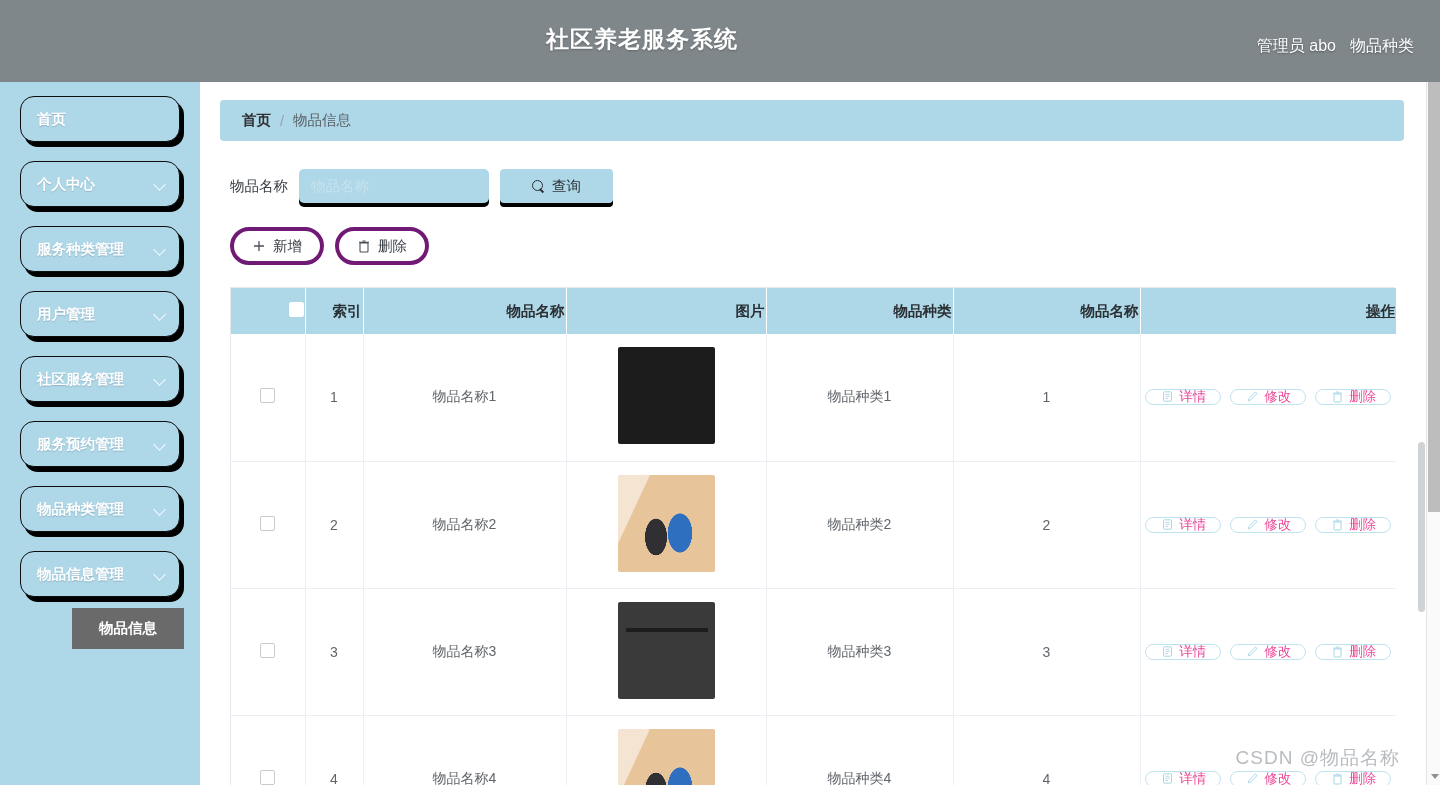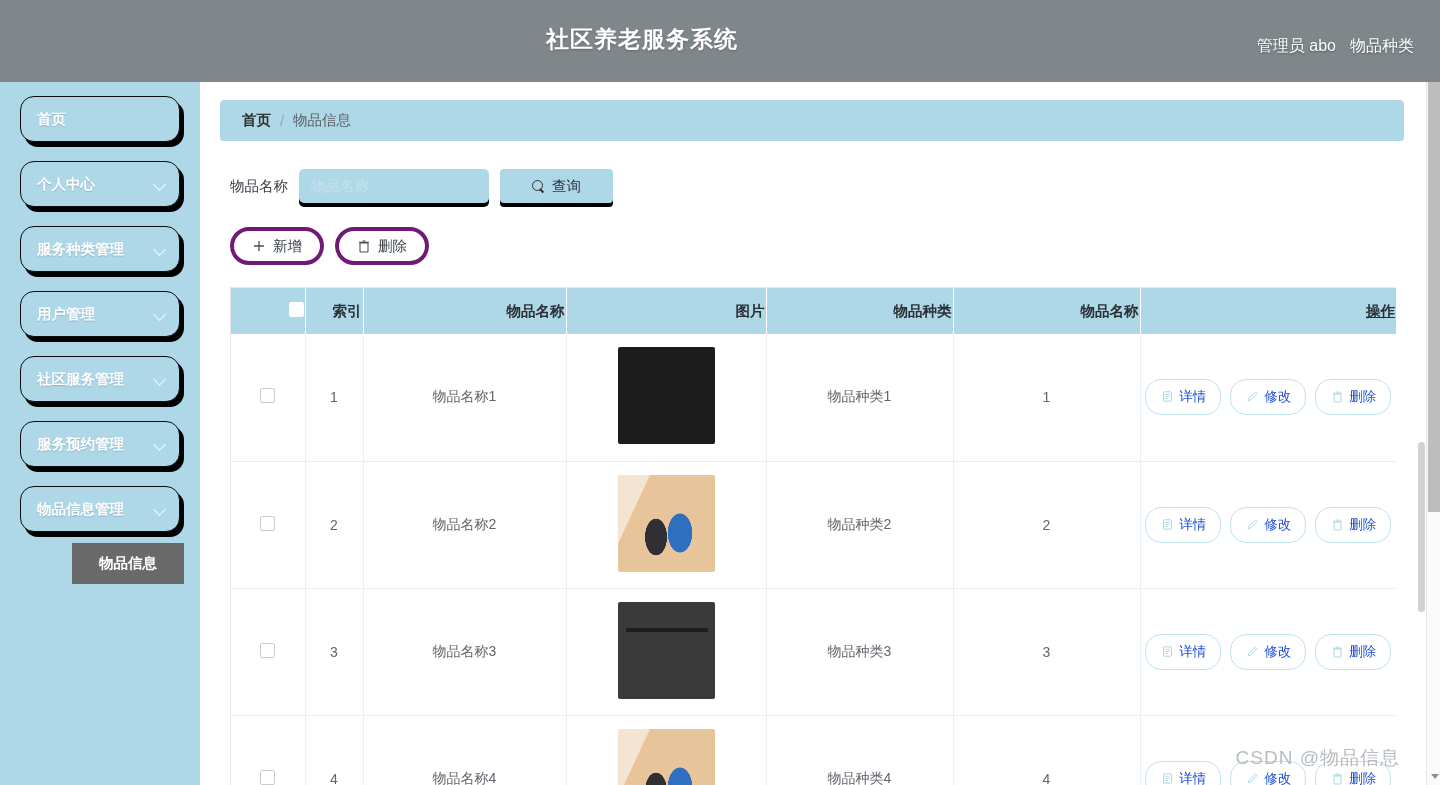--- a/index.html
+++ b/index.html
@@ -283,25 +283,25 @@
       linear-gradient(#e9e9e9 0 0) no-repeat 27px 22px / 4px 52px,
       linear-gradient(#e9e9e9 0 0) no-repeat 62px 22px / 4px 52px,
       linear-gradient(100deg, transparent 45%, #1c1c1c 46%, #1c1c1c 100%) no-repeat 16px 38px / 40px 16px,
       linear-gradient(#1c1c1c 0 0) no-repeat 30px 50px / 42px 11px,
       linear-gradient(#d6d6d6 0 0) no-repeat 14px 70px / 62px 5px,
       #ffffff;
   }
 
   .ops { display: flex; gap: 9px; justify-content: center; align-items: center; }
   .btn-op {
-    height: 36px;
+    height: 16px;
     border: 1px solid #bfe2ef;
     border-radius: 16px;
     background: #ffffff;
-    color: #1d4ed8;
+    color: #ec4899;
     font-size: 13.5px;
     font-family: inherit;
     padding: 0 14px;
     display: flex; align-items: center; gap: 5px;
     cursor: pointer;
   }
 
   
   .vscroll {
     position: absolute;
@@ -396,20 +396,24 @@
     <div class="menu-item">
       <span class="menu-label">社区服务管理</span>
       <span class="chev"></span>
     </div>
 
     <div class="menu-item">
       <span class="menu-label">服务预约管理</span>
       <span class="chev"></span>
     </div>
 
+    <div class="menu-item">
+      <span class="menu-label">物品种类管理</span>
+      <span class="chev"></span>
+    </div>
 
     <div class="menu-item">
       <span class="menu-label">物品信息管理</span>
       <span class="chev"></span>
     </div>
 
     <div class="submenu">物品信息</div>
 
 
 
@@ -615,15 +619,15 @@
 
   <div class="inner-scroll">
     <div class="inner-scroll-thumb"></div>
   </div>
 
   <div class="vscroll">
     <div class="vscroll-thumb"></div>
     <div class="vscroll-btn"></div>
   </div>
 
-  <div class="watermark">CSDN @物品信息</div>
+  <div class="watermark">CSDN @物品名称</div>
 
 </div>
 
 </body></html>

